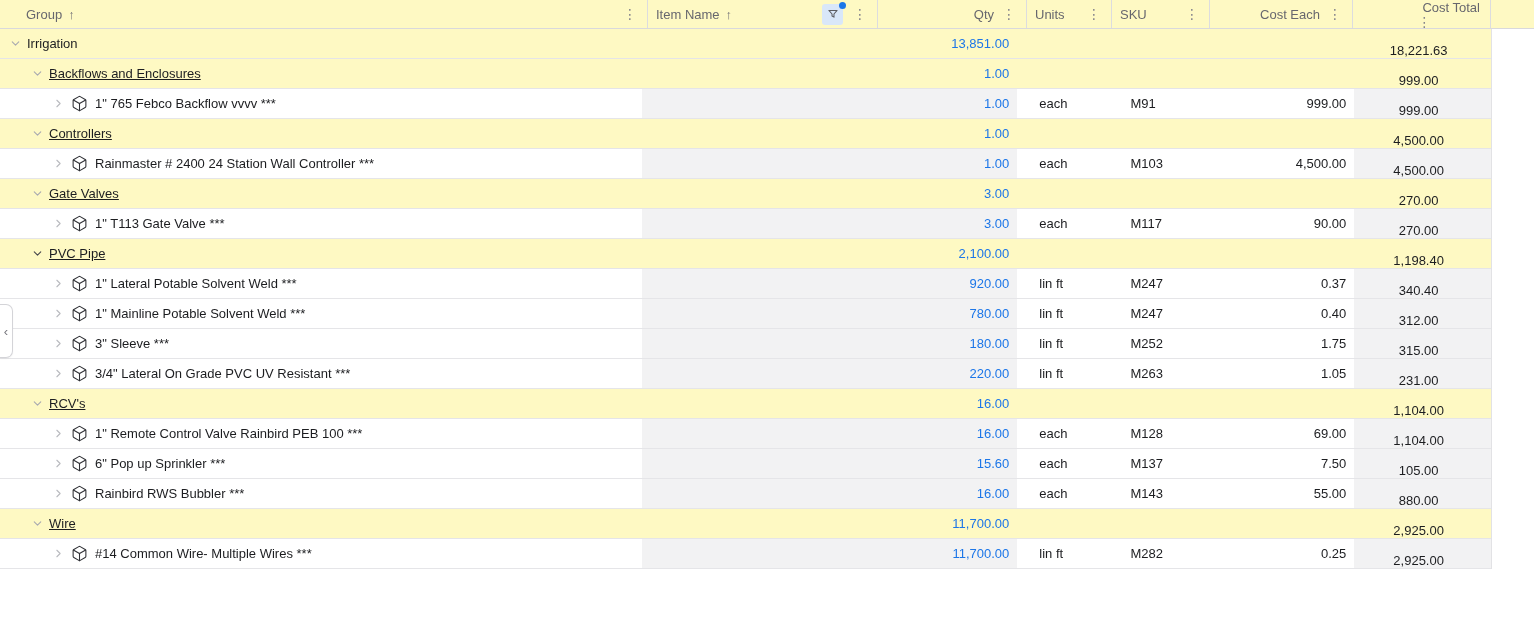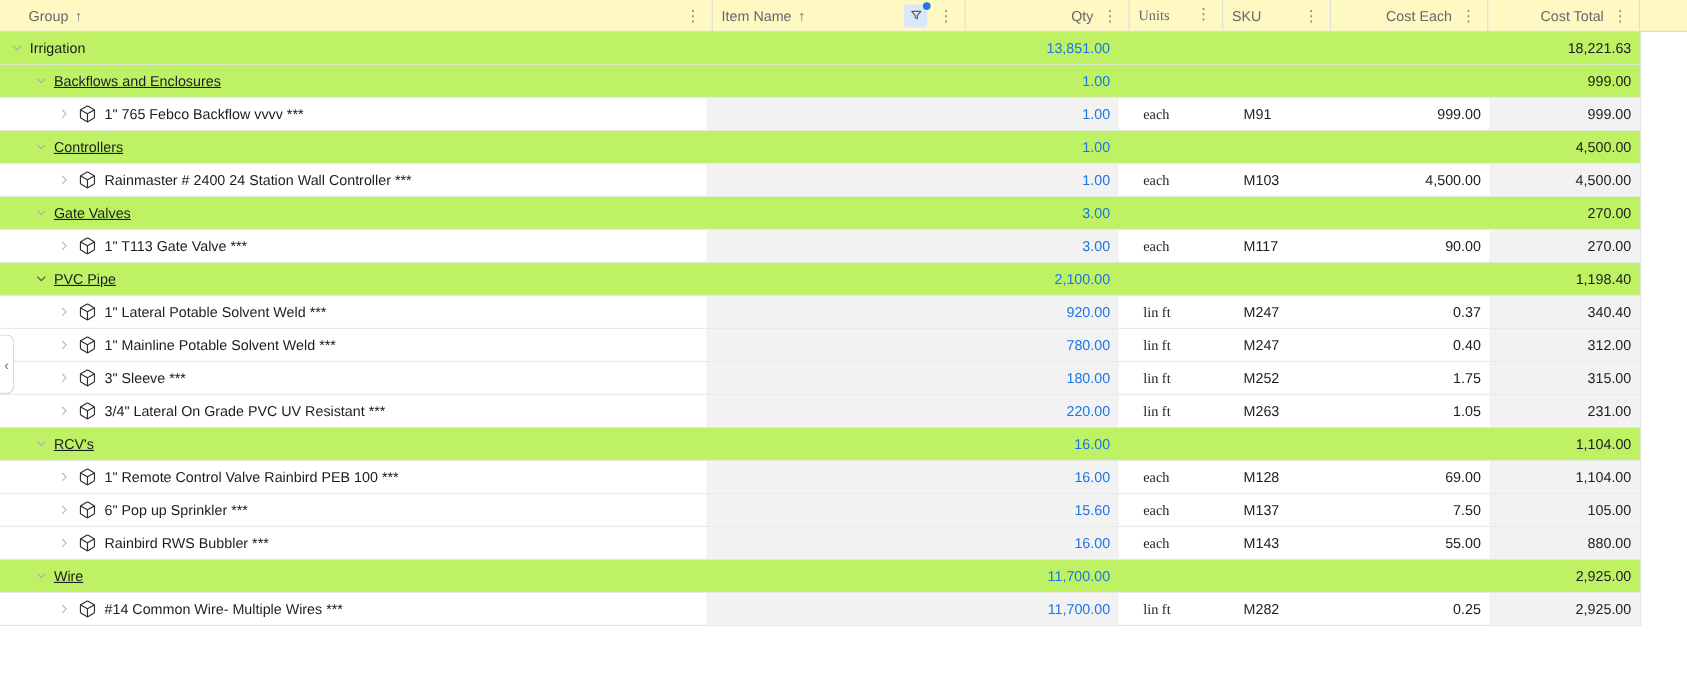--- a/index.html
+++ b/index.html
@@ -14,26 +14,26 @@
   .hlbl{white-space:nowrap;}
   .sort{margin-left:6px;font-size:13px;color:#6d6d74;}
   .hmenu{color:#85858c;font-size:14px;line-height:1;margin-left:8px;cursor:pointer;}
   .push{margin-left:auto;}
   .hcell.w-group{padding-left:26px;}
   .filter-btn{position:relative;width:21px;height:21px;background:#d9e7f9;border-radius:3px;
               display:flex;align-items:center;justify-content:center;margin-left:auto;margin-right:2px;cursor:pointer;}
   .filter-btn svg{width:12px;height:12px;stroke:#5b5c61;fill:none;stroke-width:1.4;stroke-linejoin:round;}
   .fdot{position:absolute;top:-2px;right:-3px;width:7px;height:7px;border-radius:50%;background:#1c76e8;}
   
-  .w-group{width:648px;}.w-item{width:230px;text-align:center;}.w-qty{width:149px;}.w-units{width:85px;font-family:Liberation Serif, serif;}
-  .w-sku{width:98px;}.w-each{width:143px;}.w-total{width:138px;}
+  .w-group{width:648px;}.w-item{width:230px;text-align:center;}.w-qty{width:149px;}.w-units{width:85px;}
+  .w-sku{width:98px;}.w-each{width:143px;}.w-total{width:138px;flex-direction:column;}
   
   .body{width:1491px;border-right:1px solid #e2e2e5;box-sizing:content-box;}
   .row{display:flex;height:30px;box-sizing:border-box;border-bottom:1px solid #e5e5e8;background:#ffffff;}
-  .row.group{background:#bef264;}
+  .row.group{background:#fef9c3;}
   .cell{box-sizing:border-box;height:100%;display:flex;align-items:center;overflow:hidden;white-space:nowrap;}
   .num{justify-content:flex-end;padding-right:8px;}
   .c-units{padding-left:8px;margin-left:14px;}
   .c-sku{padding-left:15px;}
   .row.item .w-item,.row.item .w-qty,.row.item .w-total{background:#f2f2f3;}
   .blue{color:#1c76e8;}
   
   .tree{padding-left:9px;}
   .tree.l1{padding-left:31px;text-decoration:underline;}
   .tree.l2{padding-left:52px;}

